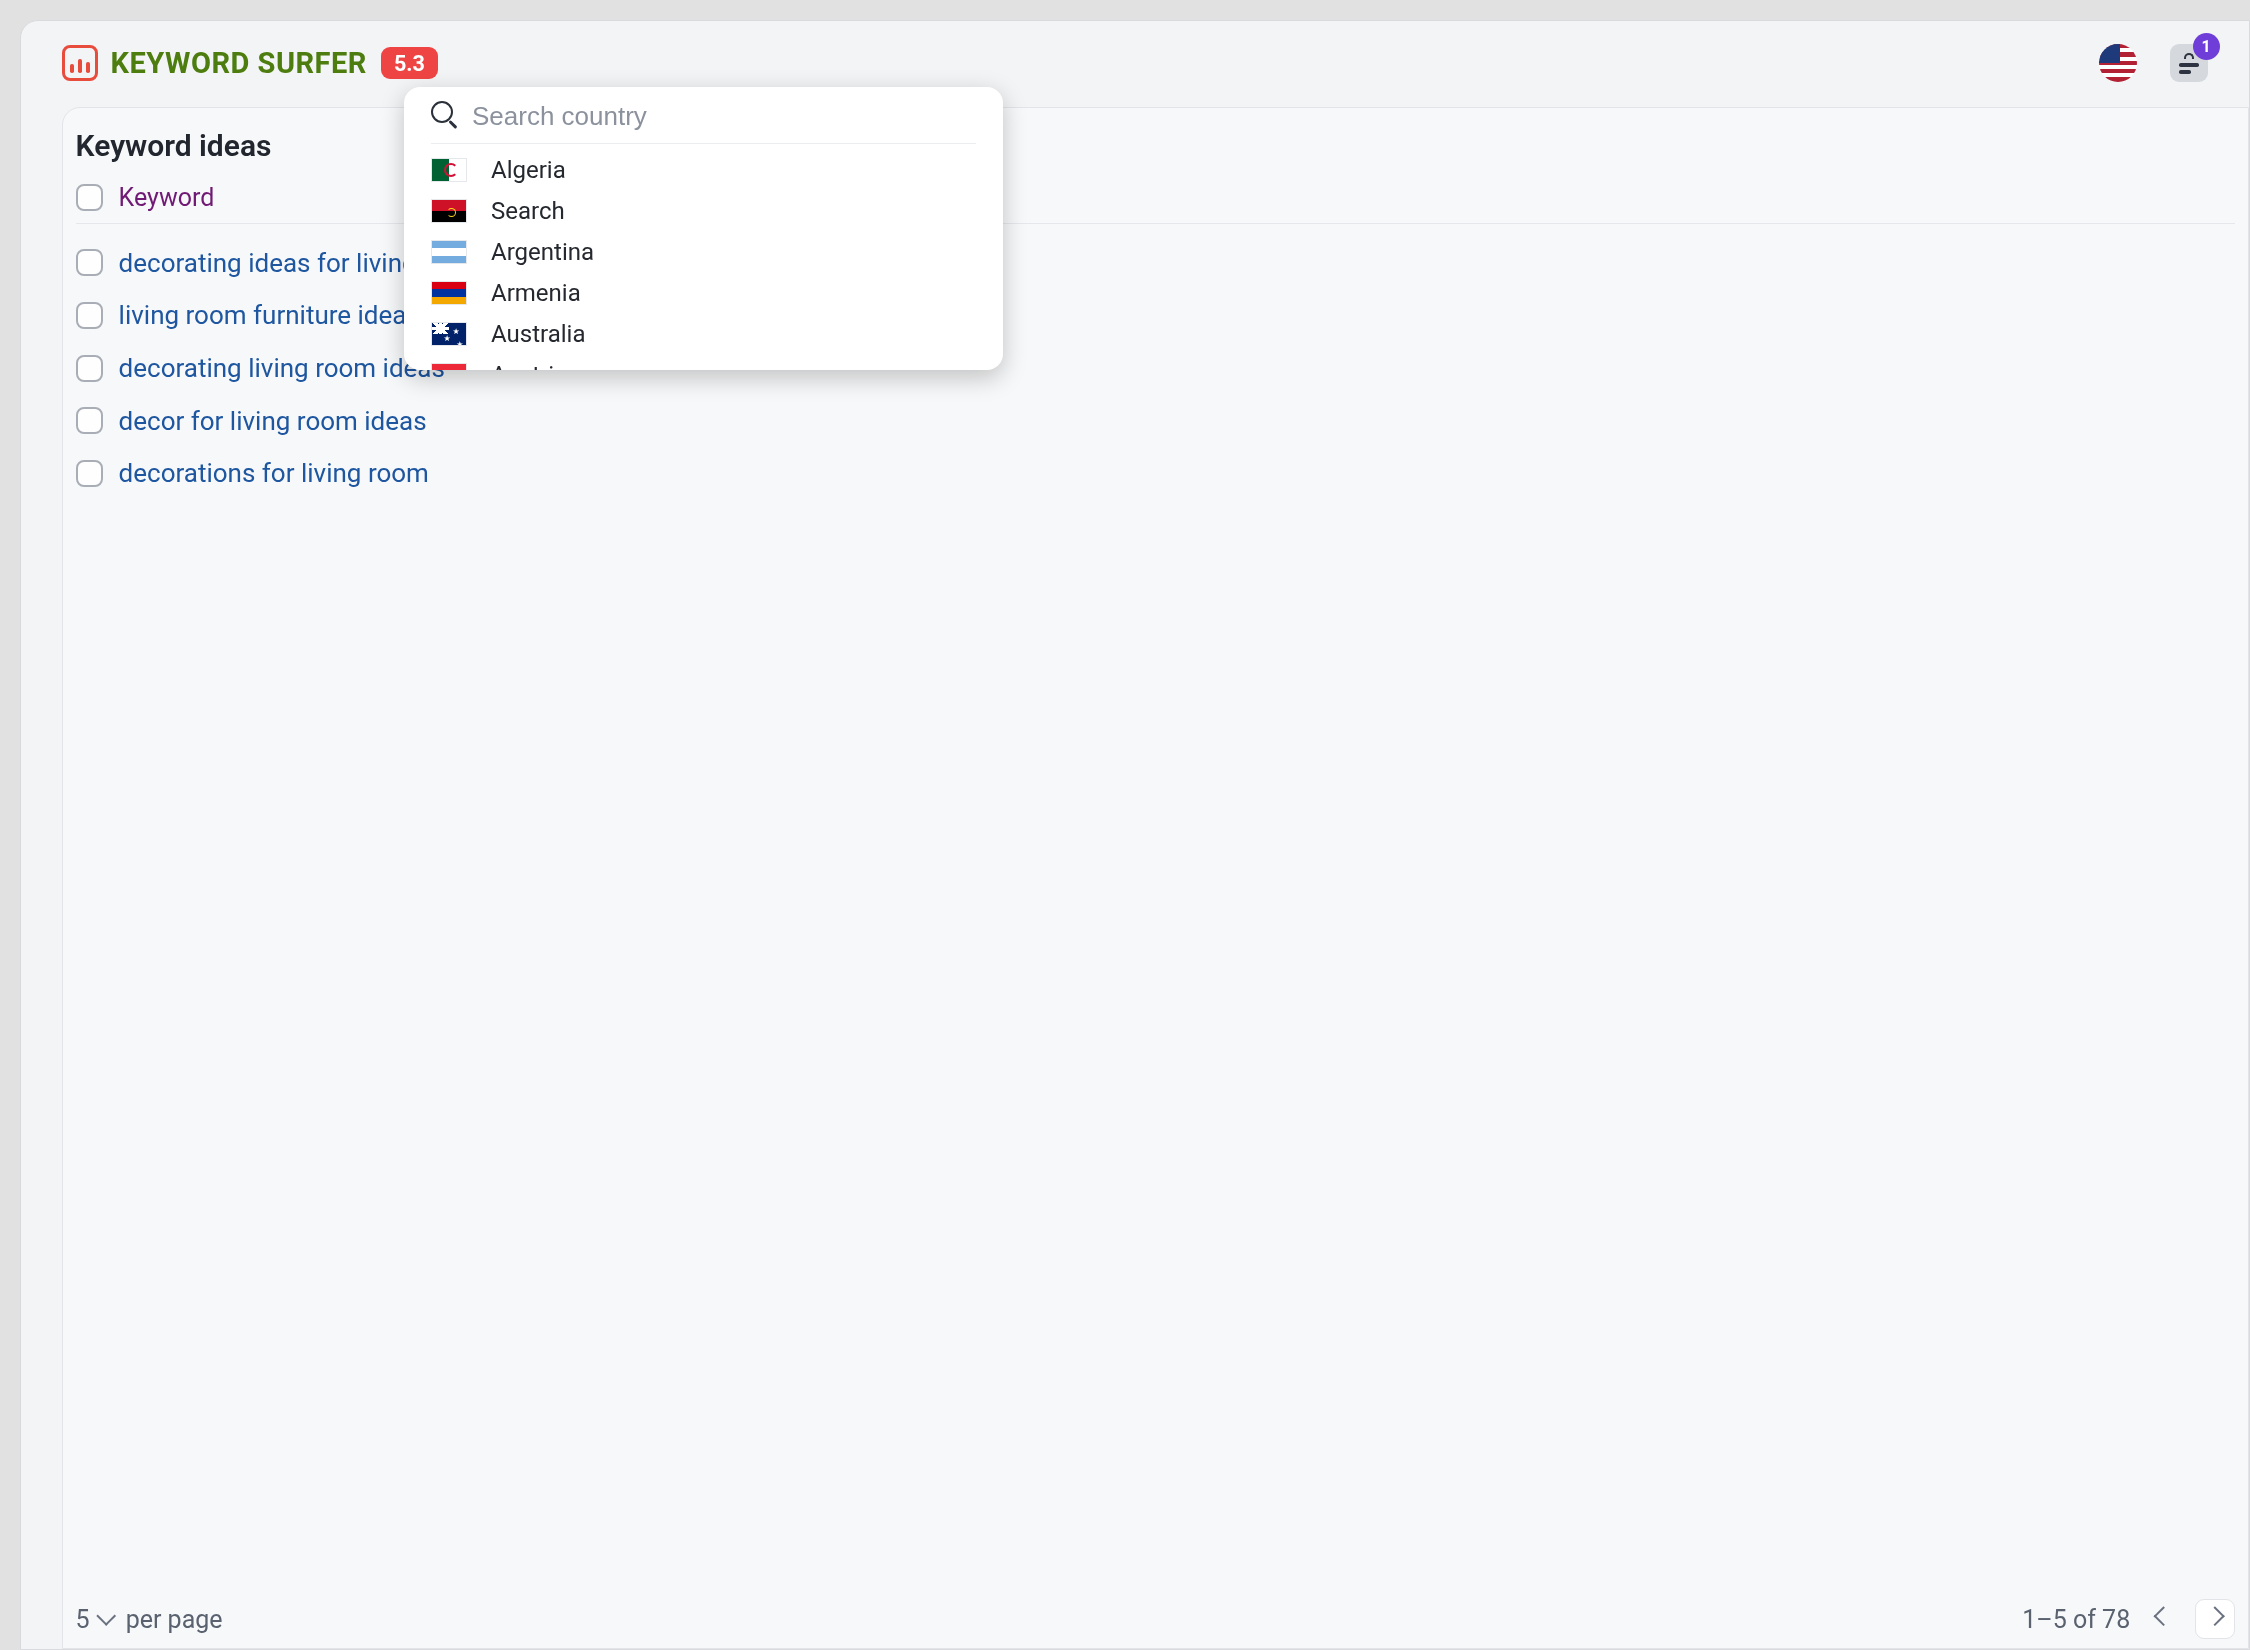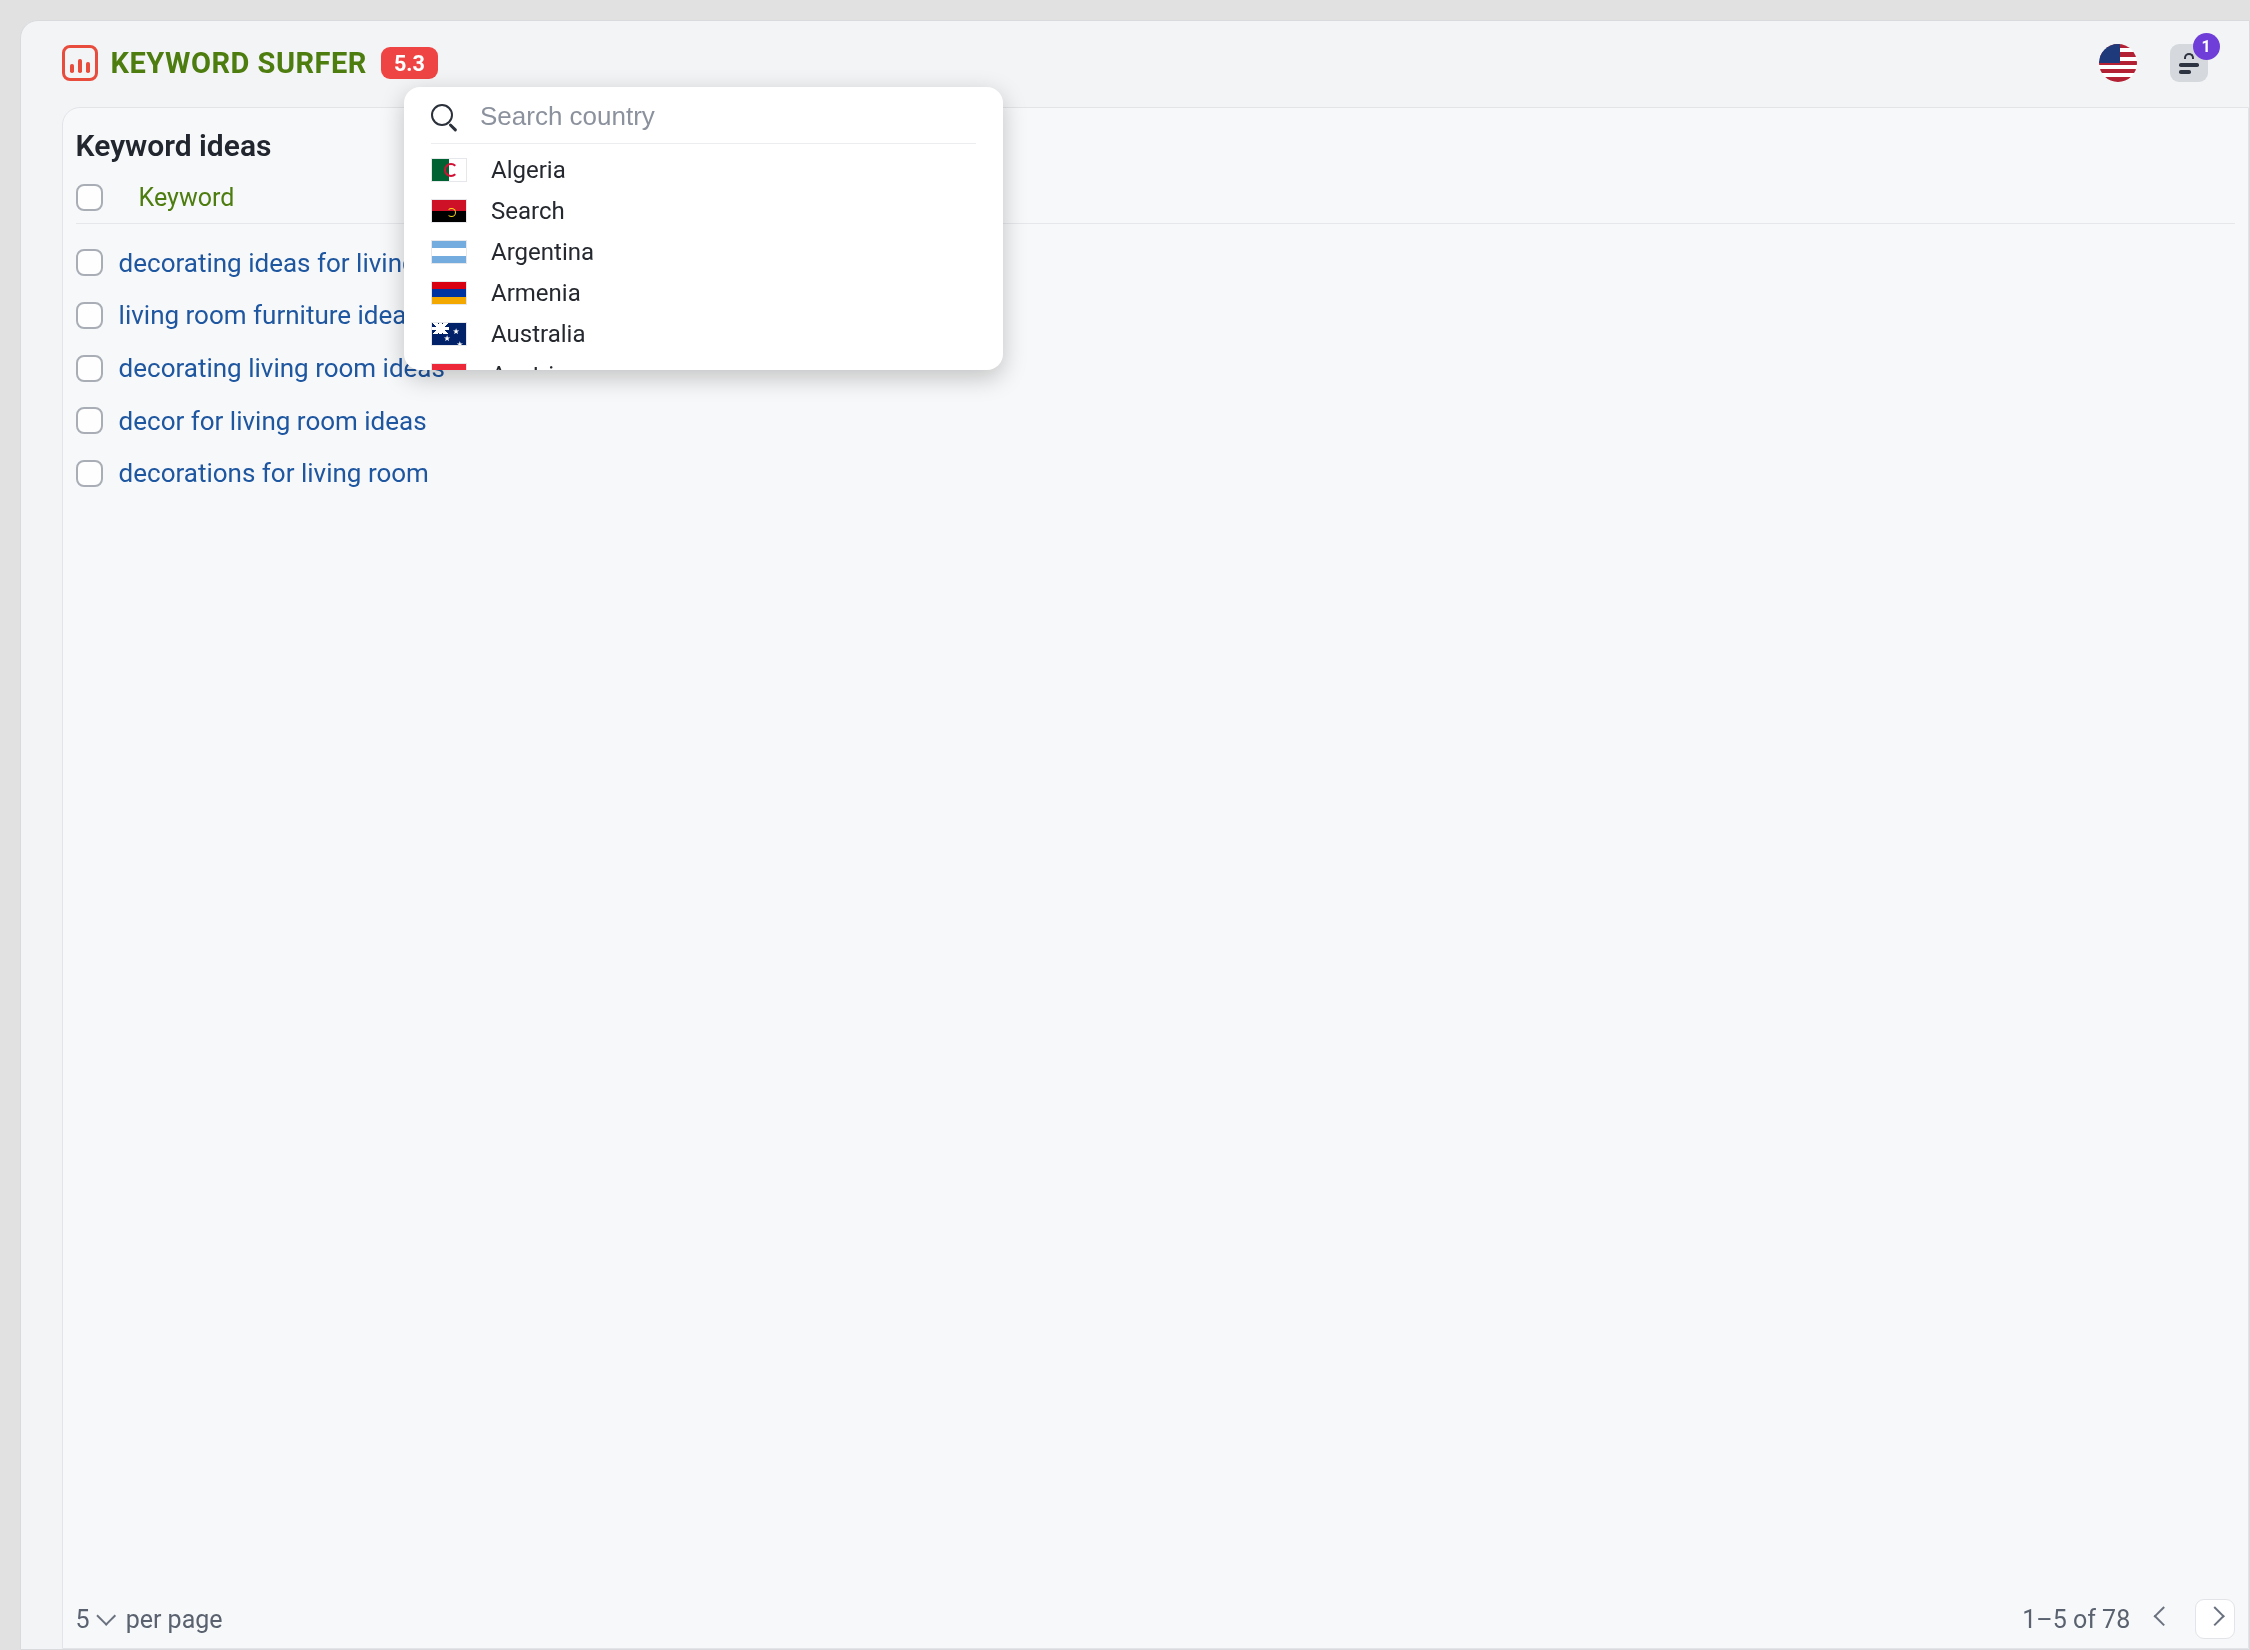--- a/index.html
+++ b/index.html
@@ -155,22 +155,21 @@
   .chk {
     width: 27px; height: 27px;
     border: 2.3px solid #a9aeb6;
     border-radius: 8px;
     background:#fefefe;
     cursor:pointer;
     flex-shrink:0;
   }
   .col-label {
     font-size: 25px;
-    color:#4d7c0f;
-    margin-left:20px;
+    color:#701a75;
   }
   .kw-list { margin-top: 14.4px; display:flex; flex-direction:column; gap:3.6px; }
   .kw-link {
     font-size: 26px;
     color:#1e56a0;
     white-space: nowrap;
     overflow: hidden;
   }
   .pager {
     position:absolute;
@@ -211,21 +210,21 @@
     top: 87px;
     width: 599px;
     height: 283px;
     background:#fff;
     border-radius: 16px;
     box-shadow: 0 7.2px 25px rgba(0,0,0,0.22);
     padding: 14.4px 27px 0 27px;
     overflow:hidden;
   }
   .search-row {
-    display:flex; align-items:center; gap:24px;
+    display:flex; align-items:flex-start; gap:16px;
     border-bottom:0.9px solid #ebedef;
     padding-bottom: 10.8px;
   }
   .search-icon {
     width:25px; height:25px; position:relative;
     flex-shrink:0;
   }
   .search-icon::before {
     content:""; position:absolute; width:18px; height:18px;
     border:2.7px solid #2b313b; border-radius:50%;

